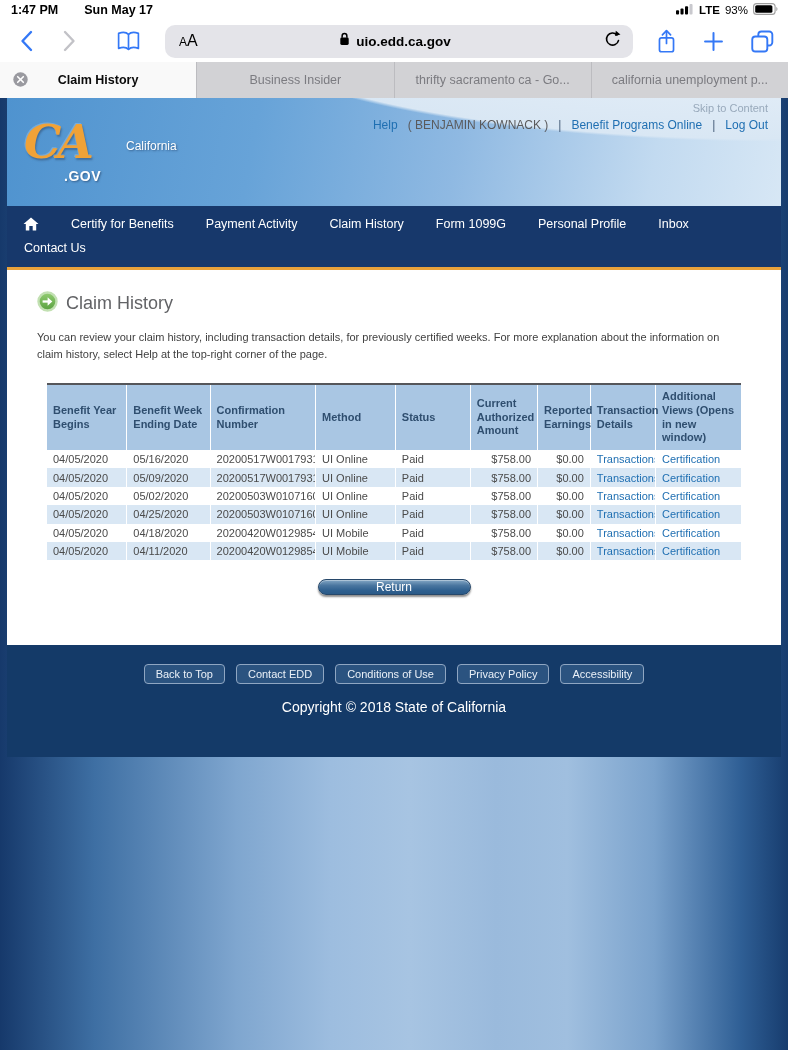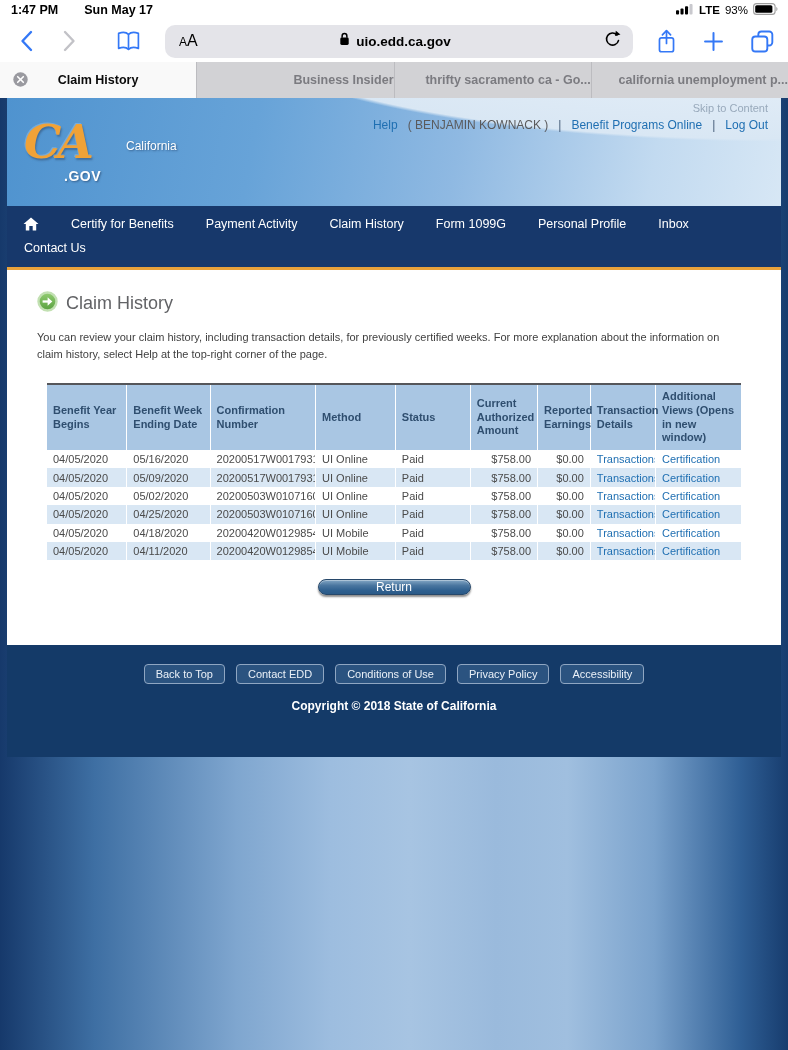--- a/index.html
+++ b/index.html
@@ -29,21 +29,21 @@
   .url-center { position:absolute; left:0; right:8px; display:flex; align-items:center; justify-content:center; gap:6px; pointer-events:none; }
   .url-text { font-size:13.5px; font-weight:600; color:#000; }
   .reload { position:absolute; right:12px; cursor:pointer; }
   .tb-share { margin-right:28px; }
   .tb-plus { margin-right:28px; }
 
   
   .tab-bar { height:36px; display:flex; background:#d2d2d5; }
   .tab { flex:1; display:flex; align-items:center; justify-content:center; position:relative; font-size:12.5px; cursor:pointer; }
   .tab.active { background:#f9f9f9; font-weight:700; color:#0a0a0a; }
-  .tab.inactive { background:#d2d2d5; font-weight:700; color:#7b7b80; border-left:1px solid #bcbcc0;justify-content:flex-end; }
+  .tab.inactive { background:#d2d2d5; font-weight:400; color:#7b7b80; border-left:1px solid #bcbcc0; }
   .tab-close { position:absolute; left:13px; top:10px; }
 
   
   .webpage { flex:1; position:relative;
     background:linear-gradient(90deg,#16396b 0%,#3e6fa3 12%,#7fa6cf 30%,#9dbddf 42%,#a7c4e2 52%,#9abadc 63%,#a0bfdf 72%,#7aa2cc 83%,#2f5f95 94%,#173c6e 100%); }
   .page-frame { margin:0 7px; }
 
   
   .edd-header { height:108px; position:relative; overflow:hidden;
     background:
@@ -87,21 +87,21 @@
   .return-btn { display:block; margin:19px auto 0; width:153px; height:16px; border:1px solid #27486a; border-radius:13px;
     background:linear-gradient(#84a7c5 0%, #49759f 40%, #2f608f 75%, #2a5a88 100%);
     color:#fff; font-size:12px; font-family:"Liberation Sans", sans-serif; cursor:pointer;
     box-shadow:0 2px 2px rgba(0,0,0,.45), inset 0 1px 0 rgba(255,255,255,.35); }
 
   
   .edd-footer { background:#143a68; height:112px; text-align:center; padding-top:19px; }
   .footer-btns { display:inline-flex; gap:11px; }
   .fbtn { background:#2b5380; border:1px solid #8fa6c2; border-radius:4px; color:#eaf0f7; font-size:11px;
     padding:3px 11px; font-family:"Liberation Sans", sans-serif; cursor:pointer; white-space:nowrap; }
-  .copyright { margin-top:15px; color:#fff; font-size:12px;font-weight:bold; }
+  .copyright { margin-top:15px; color:#fff; font-size:14px; }
 </style>
 </head>
 <body>
 
 <div class="device">
 
   <div class="status-bar">
     <div class="sb-left">
       <span class="sb-time">1:47 PM</span>
       <span class="sb-date">Sun May 17</span>

